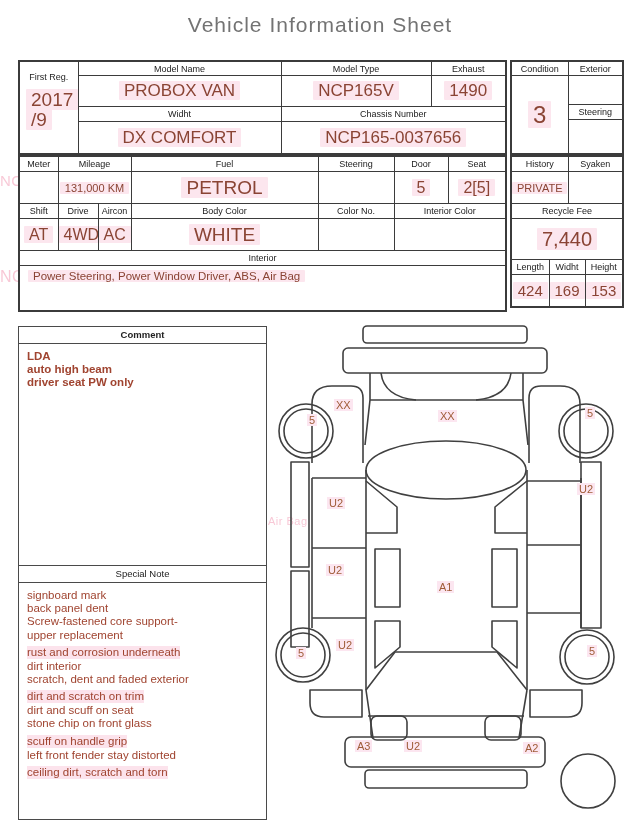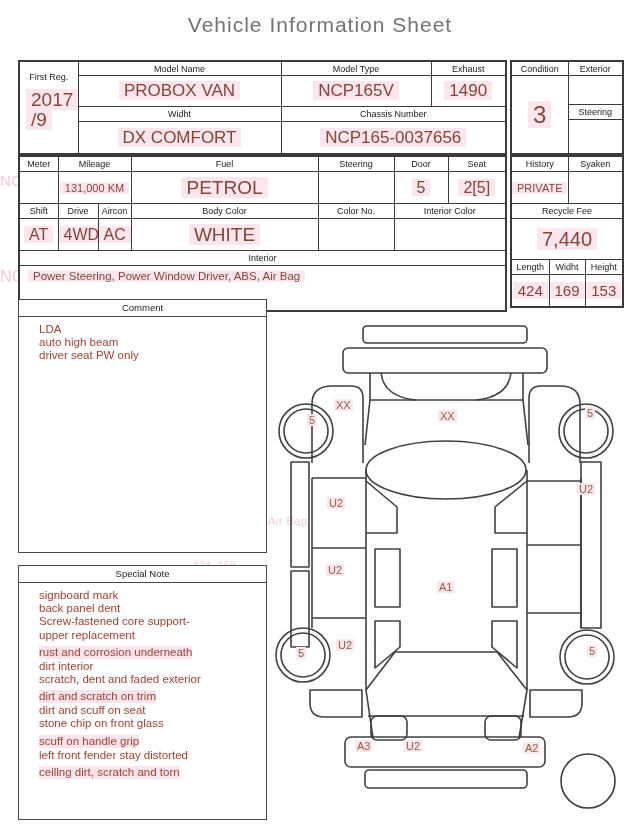--- a/index.html
+++ b/index.html
@@ -33,24 +33,24 @@
   .fs17{font-size:17px;} .fs19{font-size:19px;} .fs20{font-size:20px;} .fs24{font-size:24px;}
   .firstreg{vertical-align:top;}
   .firstreg .lbl{font-size:9px;padding-top:10px;}
   .firstreg .v{font-size:19px;color:#8a4434;text-align:left;padding-left:6px;line-height:1.05;margin-top:8px;}
   .equip-val{text-align:left !important;vertical-align:top !important;padding:4px 0 0 8px !important;
     font-size:11.5px;white-space:pre-wrap;}
   
   .notebox{position:absolute;border:1.6px solid #4a4a4a;background:#fff;}
   .notebox .nb-head{height:16px;line-height:16px;text-align:center;font-size:9.5px;
     border-bottom:1.3px solid #4a4a4a;color:#222;}
-  .notebox .nb-body{position:relative;padding:6px 0 0 8px;margin-left:12px;}
+  .notebox .nb-body{position:relative;padding:6px 0 0 8px;}
   .note-line{font-size:11.5px;line-height:13.2px;color:#a04430;white-space:nowrap;}
   .hl2{background:#fce3ec;display:inline-block;}
-  .comment-box{left:18px;top:299px;width:247px;height:252px;}
+  .comment-box{left:18px;top:326px;width:247px;height:252px;font-weight:bold;}
   .special-box{left:18px;top:565px;width:247px;height:253px;}
   
   .car-svg{position:absolute;left:0;top:0;}
   .overlay{position:absolute;left:0;top:0;width:640px;height:835px;pointer-events:none;}
   .dlabel{position:absolute;font-size:11px;line-height:12px;color:#a05c38;
     background:#fce6f0;padding:0 2px;}
   .ghost{position:absolute;color:#f4a8be;opacity:0.62;white-space:pre;line-height:1.0;letter-spacing:0.5px;}
   .footer{position:absolute;left:0;top:819px;width:100%;text-align:center;
     font-size:9.4px;color:#6b4238;}
 </style>

